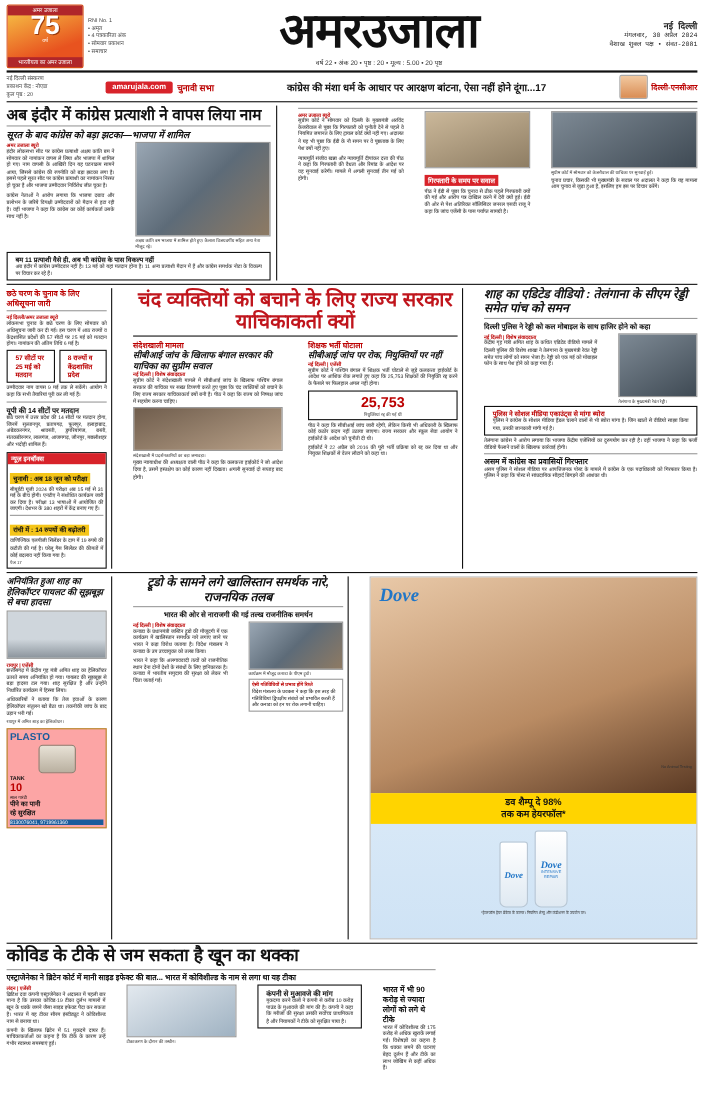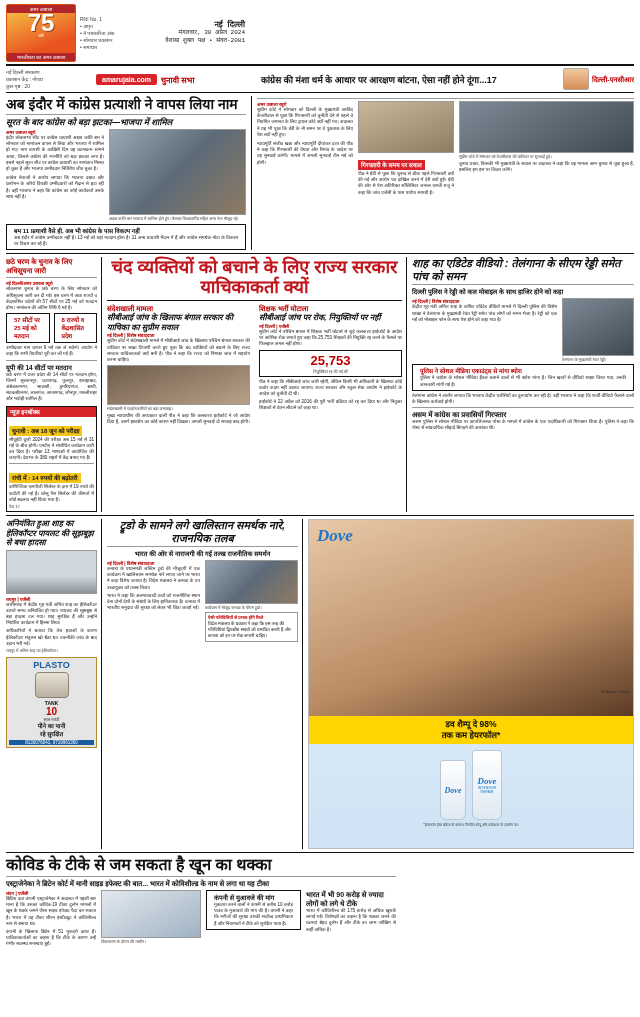--- a/index.html
+++ b/index.html
@@ -34,21 +34,21 @@
   .url { background:#d8232a; color:#fff; font-size:7px; padding:2px 6px; border-radius:2px; font-weight:bold; }
   .strip .tag { font-size:8px; font-weight:bold; color:#b00; }
   .strip .head { flex:1; font-size:9px; font-weight:bold; text-align:center; }
   .strip .pmbox { display:flex; align-items:center; gap:3px; }
   .pm-photo { width:26px; height:22px; background:linear-gradient(#f2c9a0,#d98d55); border:1px solid #aaa; border-radius:2px; }
   .pm-label { font-size:7px; font-weight:bold; color:#b00; }
 
   
   .rule { border-top:1px solid #111; margin:3px 0; }
   .thinrule { border-top:1px solid #999; margin:2px 0; }
-  .cols { display:flex; gap:5px; }
+  .cols { display:flex; gap:19px; }
   .col { flex:1; }
   h2.hl { font-size:14px; font-weight:bold; line-height:16px; }
   h3.hl { font-size:11px; font-weight:bold; line-height:13px;font-style:italic; }
   .kicker { font-size:7px; font-weight:bold; color:#b00; }
   p.body { font-size:4.6px; line-height:6.2px; text-align:justify; color:#222; }
   .byline { font-size:4.6px; font-weight:bold; color:#b00; }
   .photo { background:#b8b8b8; border:1px solid #999; position:relative; overflow:hidden; }
   .photo.people { background:linear-gradient(135deg,#9aa7b4,#5d6b78 50%,#8e7a63); }
   .photo.court { background:linear-gradient(160deg,#cbb89a,#8e7d63); }
   .photo.crowd { background:linear-gradient(160deg,#6f5d4d,#b9a188); }
@@ -62,21 +62,21 @@
   .yellowbar { background:#f5c518; font-size:6px; font-weight:bold; padding:1px 3px; display:inline-block; }
 
   .bignum { font-size:13px; font-weight:bold; color:#b00; }
   .quotebox { border:1px solid #999; padding:2px; font-size:4.4px; line-height:6px; }
   .dove-ad { background:linear-gradient(180deg,#eaf3fb,#cfe3f5); border:1px solid #bbb; position:relative; }
   .dove-logo { color:#2176c7; font-family:"Liberation Serif", serif; font-style:italic; font-weight:bold; }
   .dove-model { background:linear-gradient(160deg,#e9c9a8,#b98b63 60%,#5b3a24); }
   .dove-strip { background:#ffd400; color:#111; font-weight:bold; text-align:center; }
   .bottle { background:linear-gradient(180deg,#ffffff,#dfe9f2); border:1px solid #b9c7d4; border-radius:3px 3px 6px 6px; }
 
-  .plasto { background:#e5e5e5; border:1px solid #b58a2b; text-align:center; }
+  .plasto { background:#fca5a5; border:1px solid #b58a2b; }
   .plasto .tank { width:34px; height:26px; margin:2px auto; background:linear-gradient(#e8e2d6,#b9b0a0); border-radius:4px; border:1px solid #8b8374; }
   .news-box { border:1px solid #111; }
   .news-hdr { background:#d8232a; color:#fff; font-size:6px; font-weight:bold; padding:1px 3px; }
   .sec-title { font-size:16px; font-weight:bold; line-height:18px; text-align:center; }
   .centerhead { font-size:18px; font-weight:bold; line-height:20px; color:#c0151c; text-align:center; }
 </style>
 </head>
 <body>
 
 <div class="page">
@@ -86,20 +86,24 @@
       <div class="t">अमर उजाला</div>
       <div class="n">75</div>
       <div class="s">वर्ष</div>
       <div class="b">भारतीयता का अमर उजाला</div>
     </div>
     <div class="mh-left-meta" style="white-space:pre-line; margin-left:4px;">RNI No. 1 
 • अमृत
 • 4 पत्रकारिता अंक
 • सोमवार प्रकाशन
 • समाचार</div>
+    <div class="mh-mid">
+      <div class="mh-title">अमरउजाला</div>
+      <div class="mh-sub">वर्ष 22 • अंक 20 • पृष्ठ : 20 • मूल्य : 5.00 • 20 पृष्ठ</div>
+    </div>
     <div class="mh-right">
       <div class="city">नई दिल्ली</div>
       <div>मंगलवार, 30 अप्रैल 2024</div>
       <div>वैशाख शुक्ल पक्ष • संवत-2081</div>
     </div>
   </div>
 
   <div class="strip">
     <div class="meta" style="white-space:pre-line;">नई दिल्ली संस्करण
 प्रकाशन केंद्र : नोएडा

